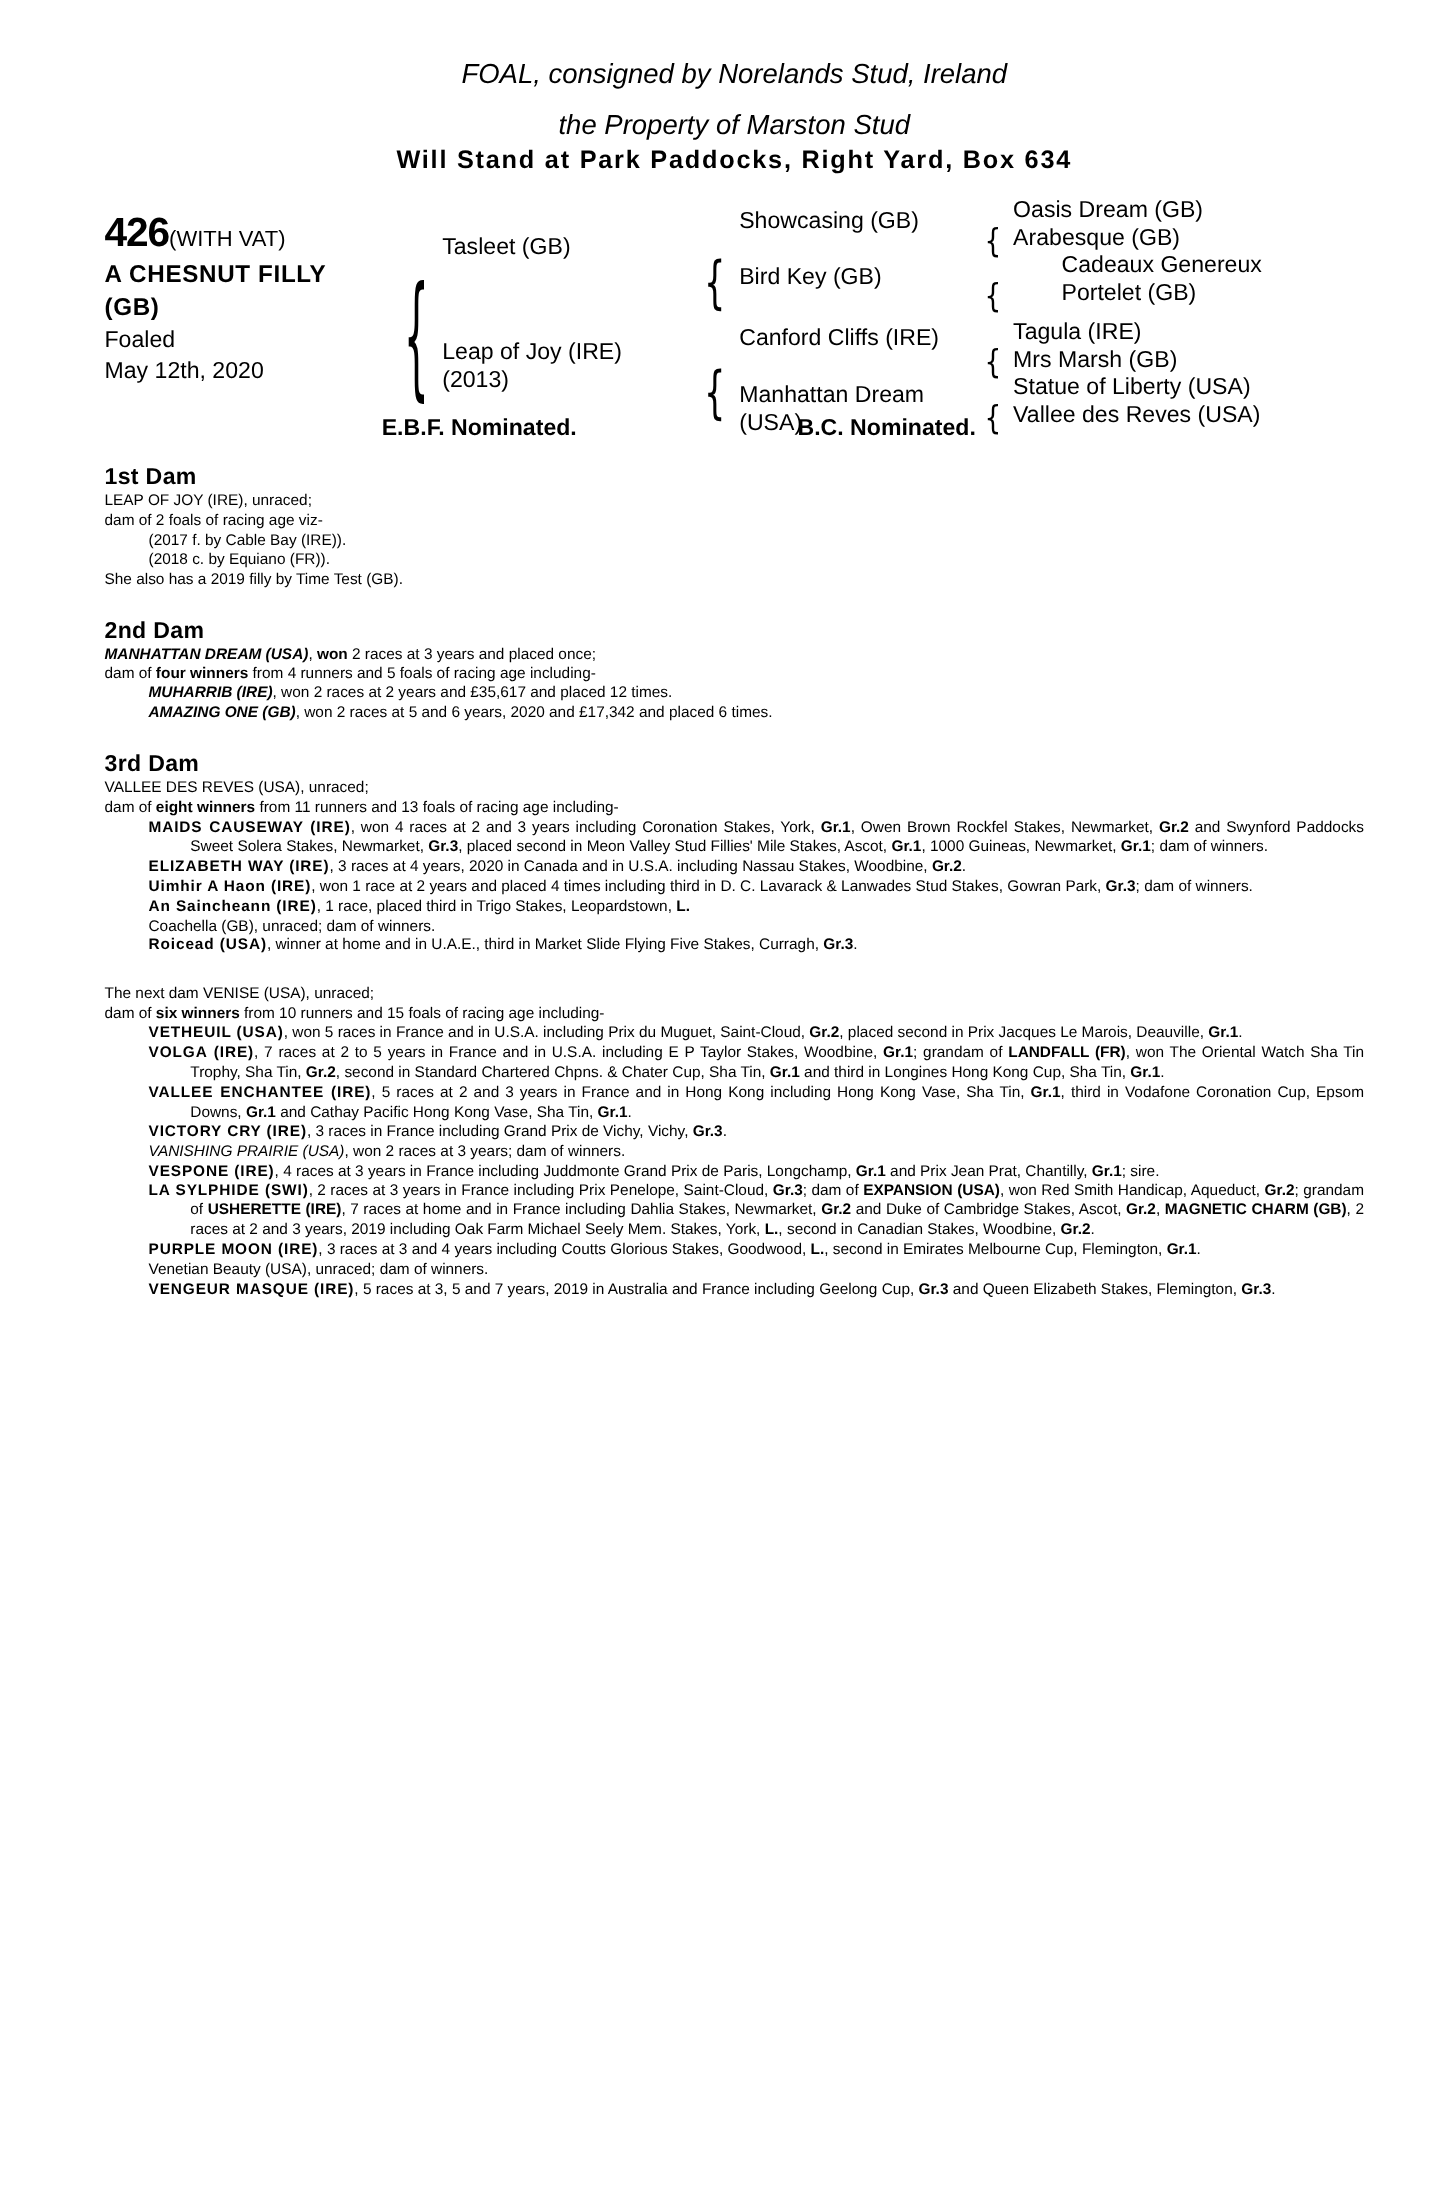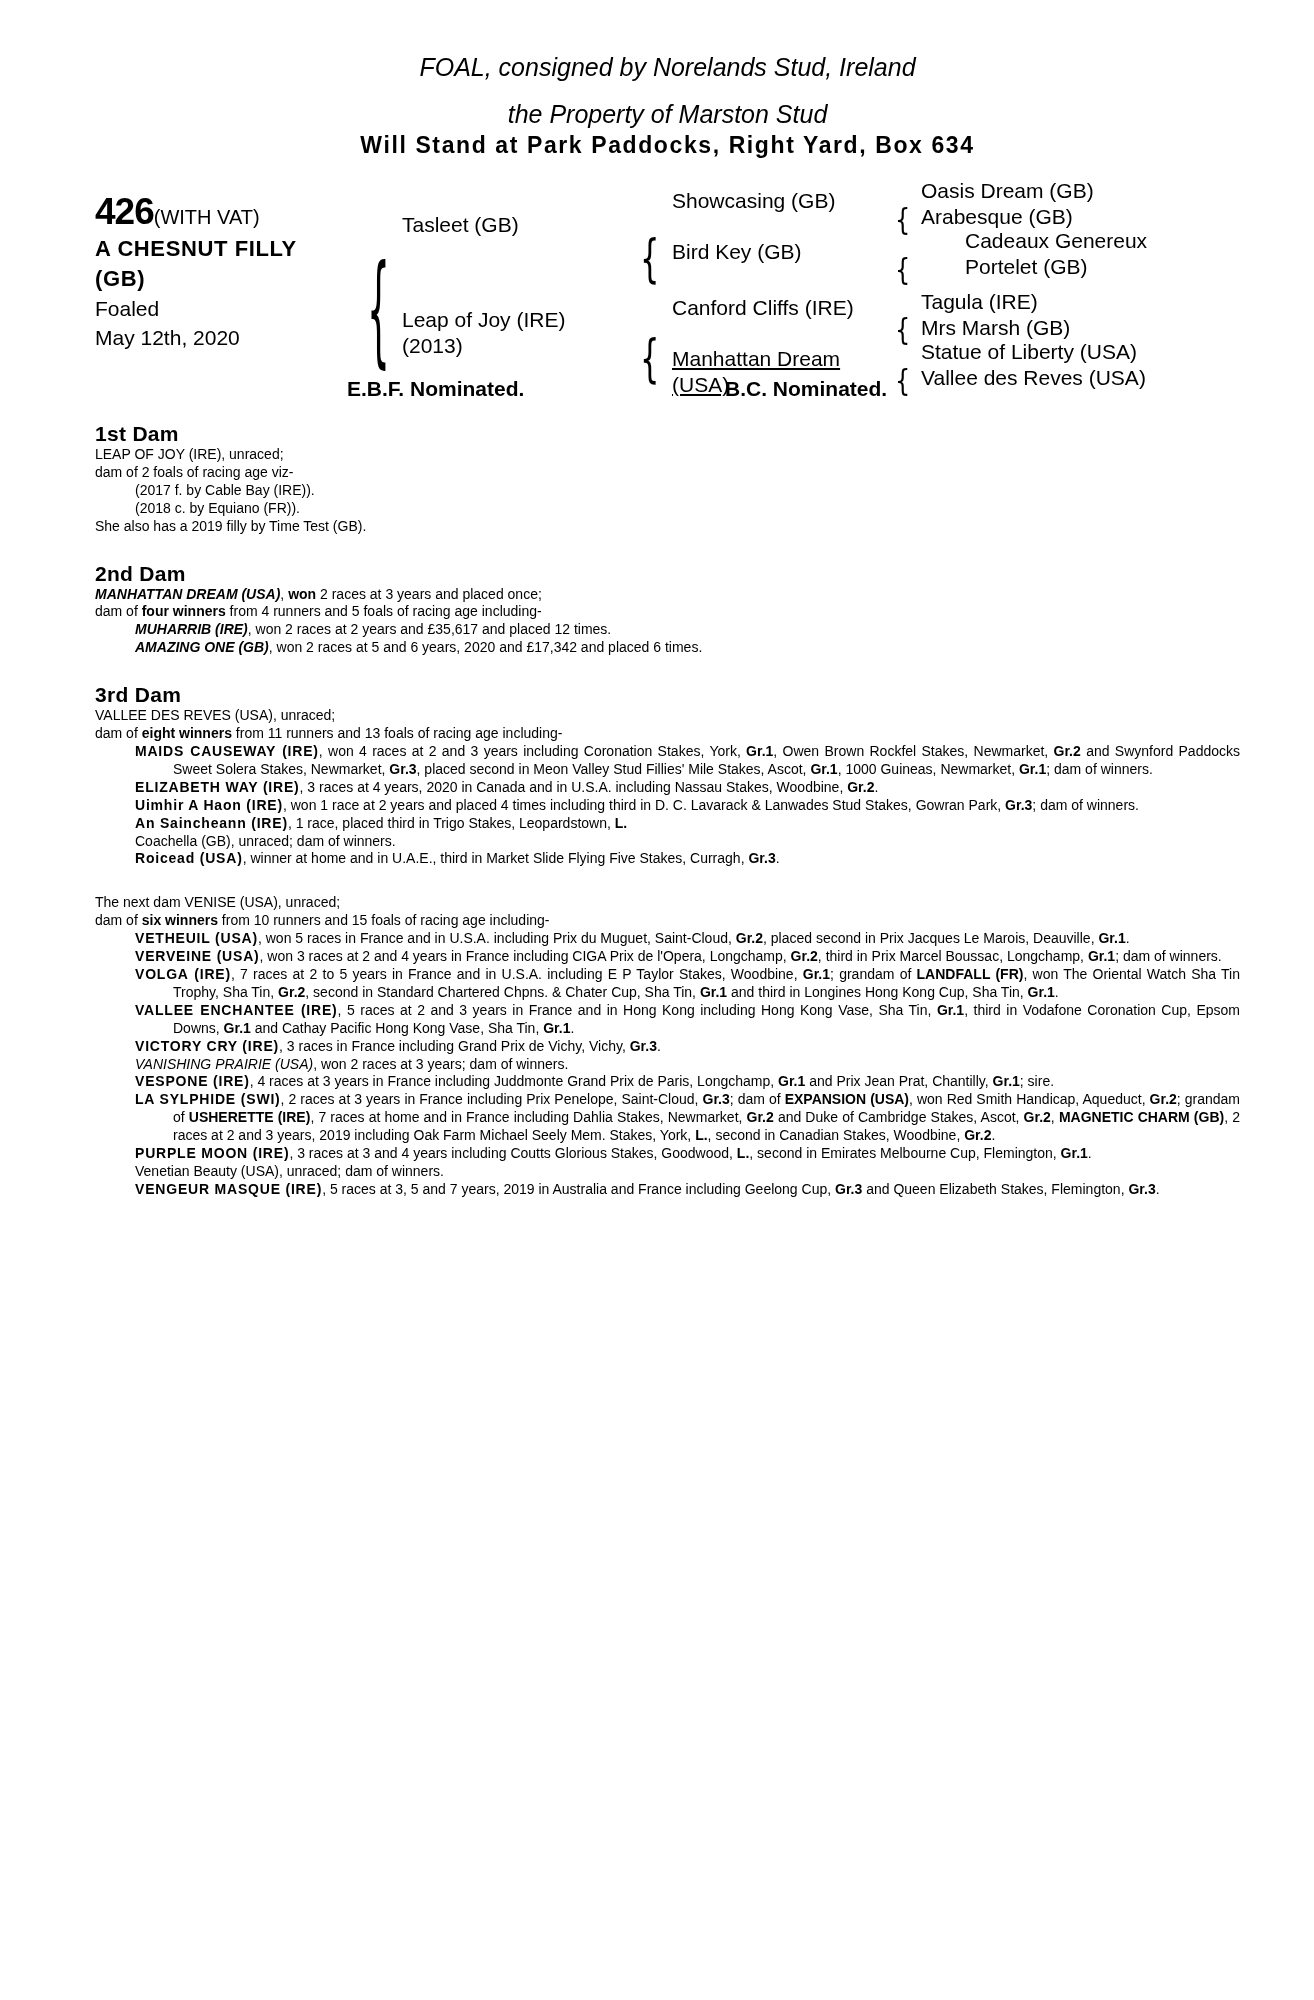--- a/index.html
+++ b/index.html
@@ -108,21 +108,21 @@
   }
   .ped .dam {
     position: absolute;
     left: 307px;
     top: 126px;
     line-height: 1.25;
   }
   .ped .gp1 { position: absolute; left: 577px; top: 8px; }
   .ped .gp2 { position: absolute; left: 577px; top: 59px; }
   .ped .gp3 { position: absolute; left: 577px; top: 115px; }
-  .ped .gp4 { position: absolute; left: 577px; top: 165px; line-height: 1.22; text-decoration: underline; }
+  .ped .gp4 { position: absolute; left: 577px; top: 165px; line-height: 1.22; }
   .ped .ggp1 { position: absolute; left: 826px; top: -3px; line-height: 1.25; }
   .ped .ggp2 { position: absolute; left: 870px; top: 47px; line-height: 1.25; }
   .ped .ggp3 { position: absolute; left: 826px; top: 108px; line-height: 1.25; }
   .ped .ggp4 { position: absolute; left: 826px; top: 158px; line-height: 1.25; }
 
   .noms {
     position: absolute;
     top: 196px;
     left: 0;
     width: 100%;
@@ -261,21 +261,20 @@
       </div>
   </div>
 
   <div class="section">
     <p class="line nojust">The next dam VENISE (USA), unraced;</p>
     <p class="line nojust">
       <span>dam of </span><span class="b">six winners</span><span> from 10 runners and 15 foals of racing age including-</span>
     </p>
     <div id="next-dam-entries">
         <p class="line ind2"><span class="b spaced">VETHEUIL (USA)</span><span>, won 5 races in France and in U.S.A. including Prix du Muguet, Saint-Cloud, <b>Gr.2</b>, placed second in Prix Jacques Le Marois, Deauville, <b>Gr.1</b>.</span></p>
-        <p class="line ind2"><span class="b spaced">VERVEINE (USA)</span><span>, won 3 races at 2 and 4 years in France including CIGA Prix de l'Opera, Longchamp, <b>Gr.2</b>, third in Prix Marcel Boussac, Longchamp, <b>Gr.1</b>; dam of winners.</span></p>
         <p class="line ind2"><span class="b spaced">VOLGA (IRE)</span><span>, 7 races at 2 to 5 years in France and in U.S.A. including E P Taylor Stakes, Woodbine, <b>Gr.1</b>; grandam of <b>LANDFALL (FR)</b>, won The Oriental Watch Sha Tin Trophy, Sha Tin, <b>Gr.2</b>, second in Standard Chartered Chpns. &amp; Chater Cup, Sha Tin, <b>Gr.1</b> and third in Longines Hong Kong Cup, Sha Tin, <b>Gr.1</b>.</span></p>
         <p class="line ind2"><span class="b spaced">VALLEE ENCHANTEE (IRE)</span><span>, 5 races at 2 and 3 years in France and in Hong Kong including Hong Kong Vase, Sha Tin, <b>Gr.1</b>, third in Vodafone Coronation Cup, Epsom Downs, <b>Gr.1</b> and Cathay Pacific Hong Kong Vase, Sha Tin, <b>Gr.1</b>.</span></p>
         <p class="line ind2"><span class="b spaced">VICTORY CRY (IRE)</span><span>, 3 races in France including Grand Prix de Vichy, Vichy, <b>Gr.3</b>.</span></p>
         <p class="line ind2"><span class="i">VANISHING PRAIRIE (USA)</span><span>, won 2 races at 3 years; dam of winners.</span></p>
         <p class="line ind2"><span class="b spaced">VESPONE (IRE)</span><span>, 4 races at 3 years in France including Juddmonte Grand Prix de Paris, Longchamp, <b>Gr.1</b> and Prix Jean Prat, Chantilly, <b>Gr.1</b>; sire.</span></p>
         <p class="line ind2"><span class="b spaced">LA SYLPHIDE (SWI)</span><span>, 2 races at 3 years in France including Prix Penelope, Saint-Cloud, <b>Gr.3</b>; dam of <b>EXPANSION (USA)</b>, won Red Smith Handicap, Aqueduct, <b>Gr.2</b>; grandam of <b>USHERETTE (IRE)</b>, 7 races at home and in France including Dahlia Stakes, Newmarket, <b>Gr.2</b> and Duke of Cambridge Stakes, Ascot, <b>Gr.2</b>, <b>MAGNETIC CHARM (GB)</b>, 2 races at 2 and 3 years, 2019 including Oak Farm Michael Seely Mem. Stakes, York, <b>L.</b>, second in Canadian Stakes, Woodbine, <b>Gr.2</b>.</span></p>
         <p class="line ind2"><span class="b spaced">PURPLE MOON (IRE)</span><span>, 3 races at 3 and 4 years including Coutts Glorious Stakes, Goodwood, <b>L.</b>, second in Emirates Melbourne Cup, Flemington, <b>Gr.1</b>.</span></p>
         <p class="line nojust ind1"><span class="">Venetian Beauty (USA)</span><span>, unraced; dam of winners.</span></p>
         <p class="line ind2"><span class="b spaced">VENGEUR MASQUE (IRE)</span><span>, 5 races at 3, 5 and 7 years, 2019 in Australia and France including Geelong Cup, <b>Gr.3</b> and Queen Elizabeth Stakes, Flemington, <b>Gr.3</b>.</span></p>
       </div>

